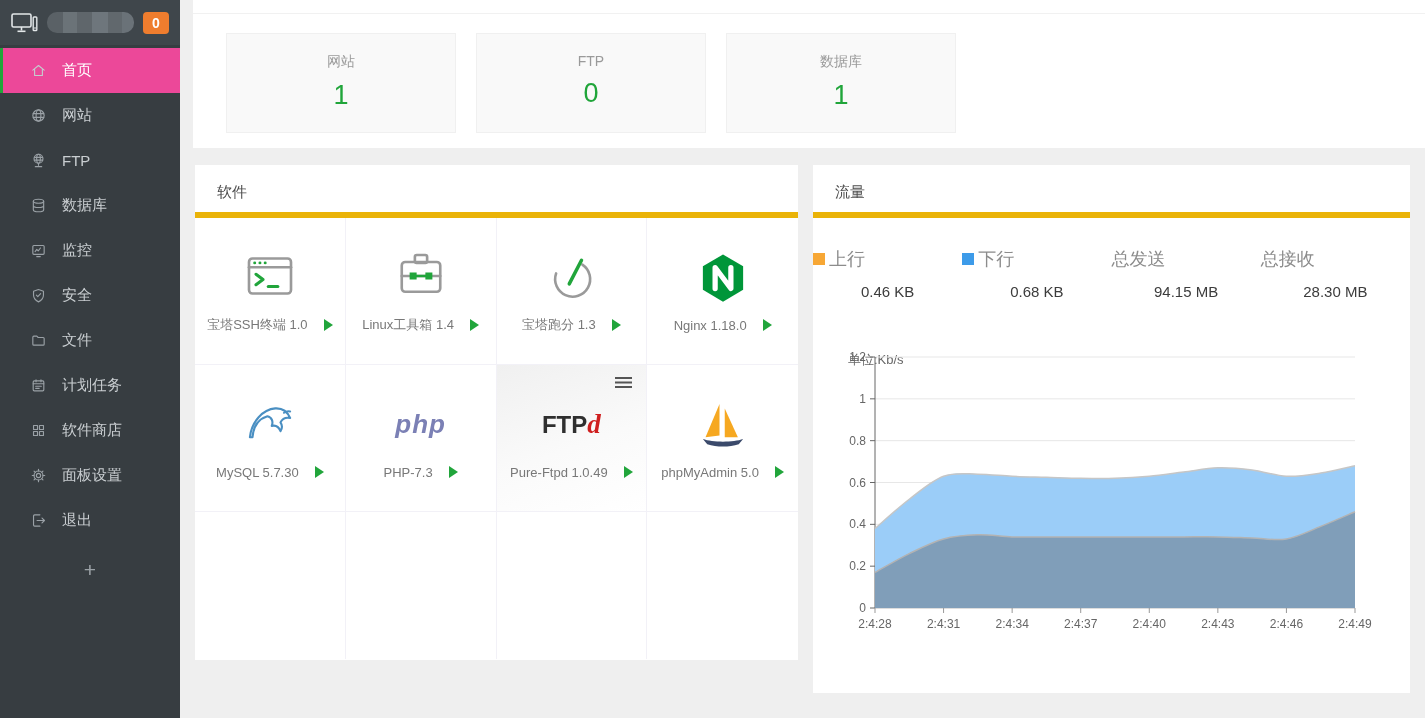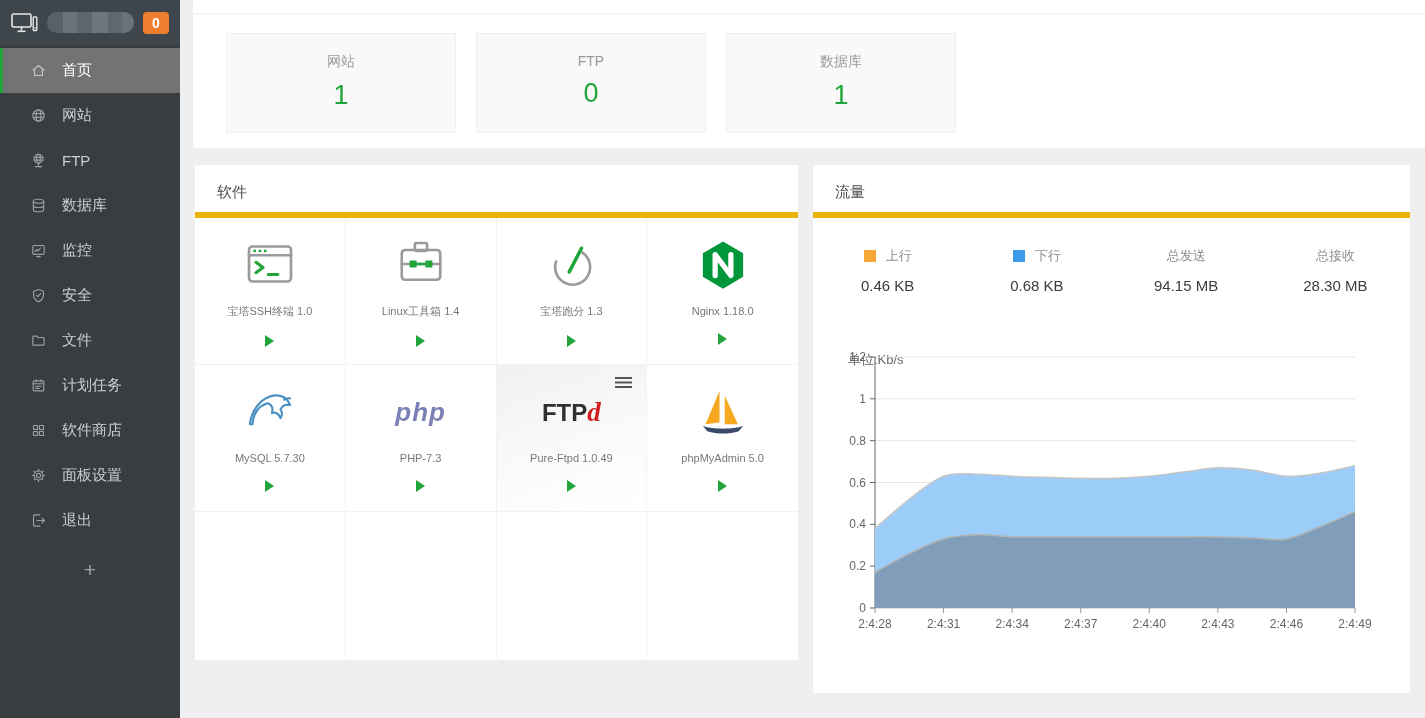--- a/index.html
+++ b/index.html
@@ -12,21 +12,21 @@
   .logo-bar { height:45px; background:#3f464b; display:flex; align-items:center; padding:0 11px; gap:9px; }
   .logo-bar svg { flex:0 0 auto; }
   .server-name-pill { flex:1; height:21px; border-radius:10px;
     background:linear-gradient(90deg,#5a6166 0%,#5a6166 18%,#6b7378 18%,#6b7378 34%,#5f666b 34%,#5f666b 52%,#6e767c 52%,#6e767c 70%,#61686d 70%,#61686d 86%,#6a7278 86%); }
   .msg-badge { min-width:26px; height:22px; border-radius:4px; background:#ef7d2e; color:#fff;
     font-size:14px; font-weight:bold; display:flex; align-items:center; justify-content:center; cursor:pointer; }
   .menu { margin-top:3px; }
   .menu-item { height:45px; display:flex; align-items:center; gap:15px; padding-left:27px;
     color:#c9ced1; font-size:15px; cursor:pointer; border-left:3px solid transparent; }
   .menu-item svg { width:17px; height:17px; stroke:#9aa1a6; fill:none; stroke-width:1.6; stroke-linecap:round; stroke-linejoin:round; }
-  .menu-item.active { background:#737373; border-left-color:#20a53a; color:#ffffff;font-family:Liberation Serif, serif; }
+  .menu-item.active { background:#ec4899; border-left-color:#20a53a; color:#ffffff;font-family:Liberation Serif, serif; }
   .menu-item.active svg { stroke:#c6cbce; }
   .sidebar-add { height:42px; margin-top:6px; display:flex; align-items:center; justify-content:center;
     color:#9aa1a6; font-size:21px; cursor:pointer; }
 
   
   .main { position:absolute; left:180px; top:0; width:1245px; height:718px; }
   .top-band { position:absolute; left:13px; top:0; right:0; height:148px; background:#fff; }
   .top-band .hairline { position:absolute; left:0; right:0; top:13px; border-top:1px solid #f1f1f1; }
   .stat-cards { position:absolute; left:33px; top:33px; display:flex; gap:20px; }
   .stat-card { width:230px; height:100px; background:#f9f9f9; border:1px solid #f0f0f0; text-align:center; cursor:pointer; }
@@ -38,33 +38,33 @@
 
   
   .software-panel { left:15px; top:165px; width:603px; height:495px; }
   .sw-grid { display:grid; grid-template-columns:repeat(4,1fr); grid-auto-rows:147px; }
   .sw-cell { position:relative; border-right:1px solid #f2f1f7; border-bottom:1px solid #f2f1f7;
     display:flex; flex-direction:column; align-items:center; justify-content:center; cursor:pointer; background:#fff; }
   .sw-cell:nth-child(4n) { border-right:none; }
   .sw-cell:nth-child(n+9) { border-bottom:none; }
   .sw-cell.highlight { background:linear-gradient(160deg,#f0f0f0 0%,#fafafa 55%,#ffffff 100%); }
   .sw-icon { height:56px; display:flex; align-items:center; justify-content:center; margin-bottom:12px; }
-  .sw-name { font-size:11px; color:#787878; display:flex; align-items:center; gap:16px;flex-direction:column; }
+  .sw-name { font-size:13px; color:#787878; display:flex; align-items:center; gap:16px; }
   .play-tri { width:0; height:0; border-left:9px solid #21a53b; border-top:6px solid transparent;
     border-bottom:6px solid transparent; display:inline-block; cursor:pointer; }
   .cell-menu { position:absolute; top:10px; right:13px; cursor:pointer; }
   .php-logo { font-size:26px; font-weight:bold; font-style:italic; color:#7b80b5; letter-spacing:1px; }
   .ftpd-logo { font-size:24px; font-weight:bold; color:#2f2f2f; font-family:"Liberation Sans",sans-serif; }
   .ftpd-logo .d { color:#cf1f1f; font-style:italic; font-size:27px; font-family:"Liberation Serif","DejaVu Serif",serif; }
 
   
   .traffic-panel { left:633px; top:165px; width:597px; height:528px; }
   .legend-row { display:flex; margin-top:29px; }
   .legend-item { flex:1; text-align:center; }
-  .legend-label { font-size:13px; color:#8c8c8c; display:flex; align-items:center; justify-content:center; gap:10px; }
+  .legend-label { font-size:18px; color:#8c8c8c; display:flex; align-items:center; gap:4px; }
   .legend-swatch { width:12px; height:12px; display:inline-block; }
   .legend-value { margin-top:12px; font-size:15px; color:#3c3c3c; }
   .unit-label { position:absolute; left:35px; top:162px; font-size:13px; color:#666;margin-top:24px; }
   .chart-wrap { position:absolute; left:14px; top:178px; }
 
   
   .footer { position:absolute; left:0; right:0; bottom:8px; text-align:center; font-size:13px; color:#8a8a8a; }
   .footer .forum { color:#20a53a; text-decoration:none; margin-left:26px; cursor:pointer; }
 </style>
 </head>

